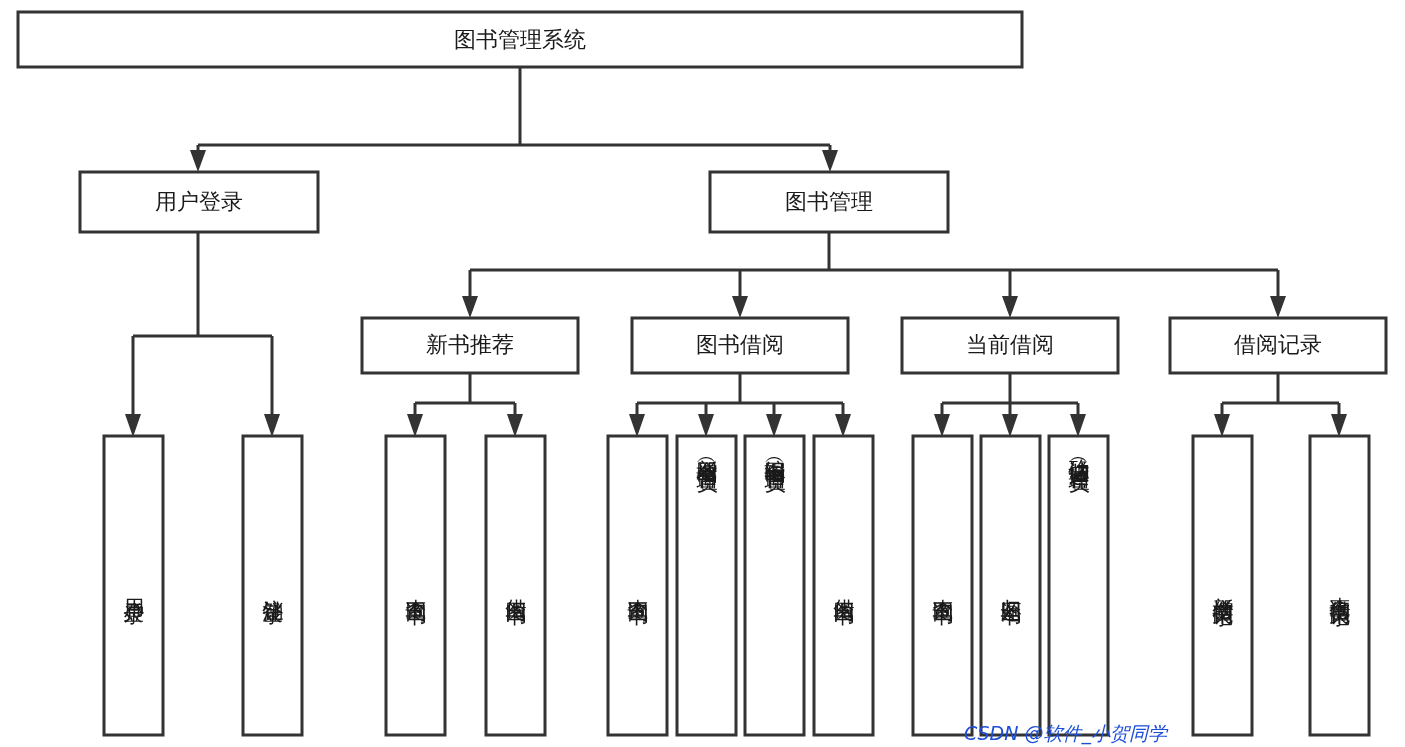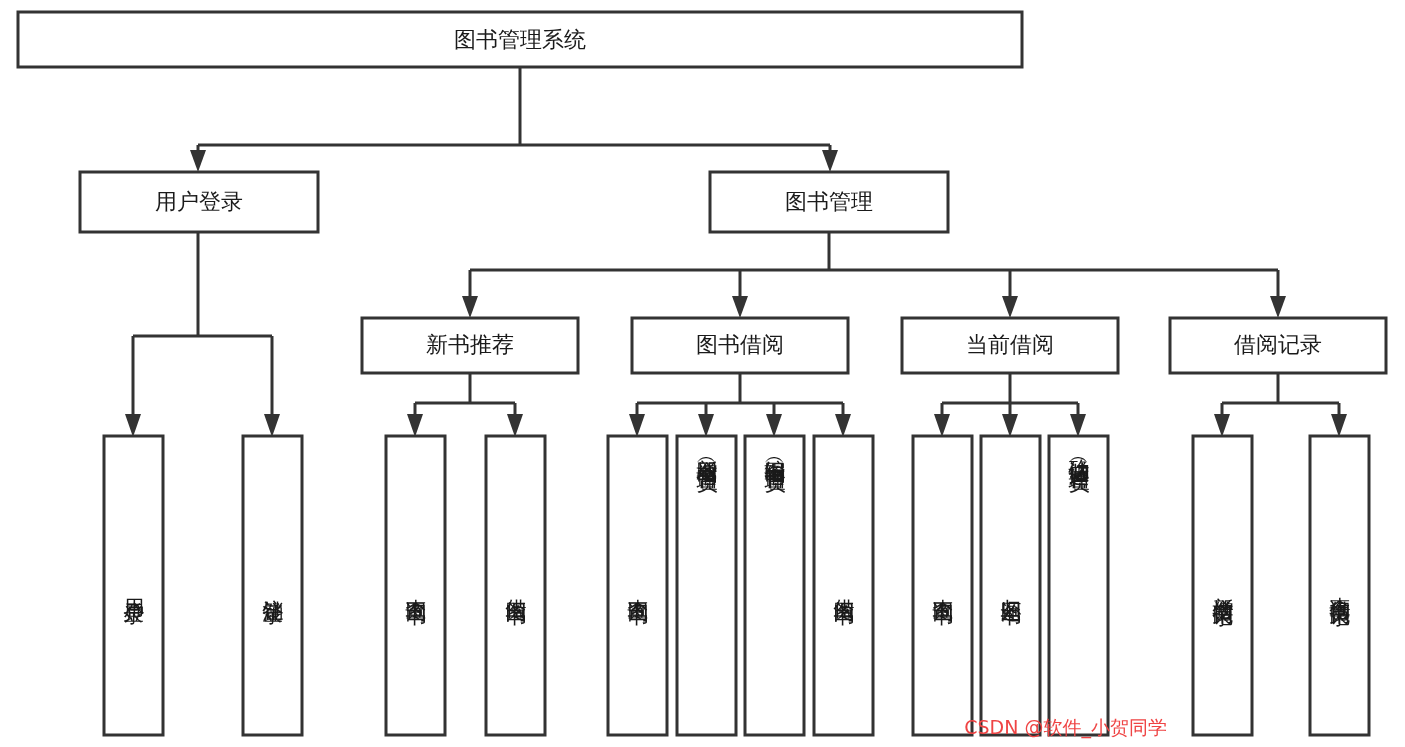--- a/index.html
+++ b/index.html
@@ -60,25 +60,26 @@
     font-family: "DejaVu Sans", "Liberation Sans", sans-serif;
     font-size: 21px;
     line-height: 1.18;
     letter-spacing: 2px;
     color: #1a1a1a;
     white-space: nowrap;
   }
   .watermark {
     position: absolute;
     right: 8px;
-    bottom: 6px;
+    bottom: 0;
     font-family: "DejaVu Sans", "Liberation Sans", sans-serif;
     font-size: 19px;
-    color: #ef4444;
+    color: #1d4ed8;
     white-space: nowrap;
+    font-style: italic;
   }
 </style>
 </head>
 <body>
 
 <div id="diagram-root">
 
   <svg class="flow" viewBox="0 0 1405 747" xmlns="http://www.w3.org/2000/svg">
 
     <g>

